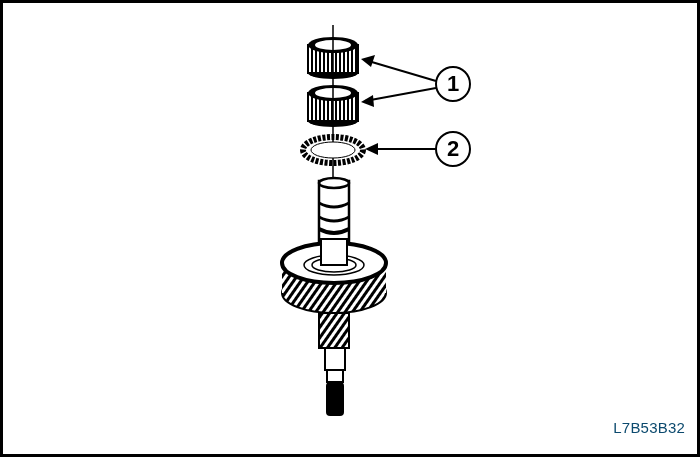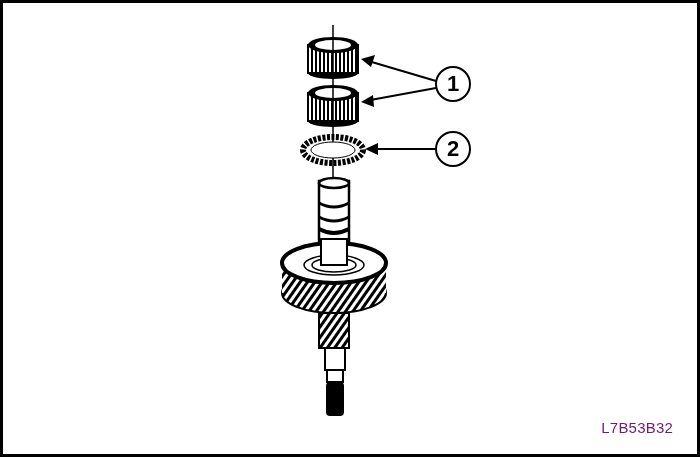--- a/index.html
+++ b/index.html
@@ -1,18 +1,18 @@
 <!DOCTYPE html>
 <html><head>
 <meta charset="utf-8">
 <style>
   html, body { margin:0; padding:0; background:#fff; }
   .frame { position:relative; width:700px; height:457px; box-sizing:border-box; border:3px solid #000; background:#fff; overflow:hidden; }
   svg { position:absolute; left:0; top:0; }
-  .fig-id { position:absolute; right:24px; bottom:18px; font-family:"Liberation Sans", sans-serif; font-size:15px; color:#701a75; letter-spacing:0.2px; }
+  .fig-id { position:absolute; right:12px; bottom:18px; font-family:"Liberation Sans", sans-serif; font-size:15px; color:#0c4a6e; letter-spacing:0.2px; }
 </style>
 </head>
 <body>
 
 <div class="frame">
   <svg width="700" height="457" viewBox="0 0 700 457">
     <defs>
       <pattern id="teeth" width="4" height="6" patternUnits="userSpaceOnUse">
         <rect width="4" height="6" fill="#fff"></rect>
         <rect width="2" height="6" fill="#000"></rect>

